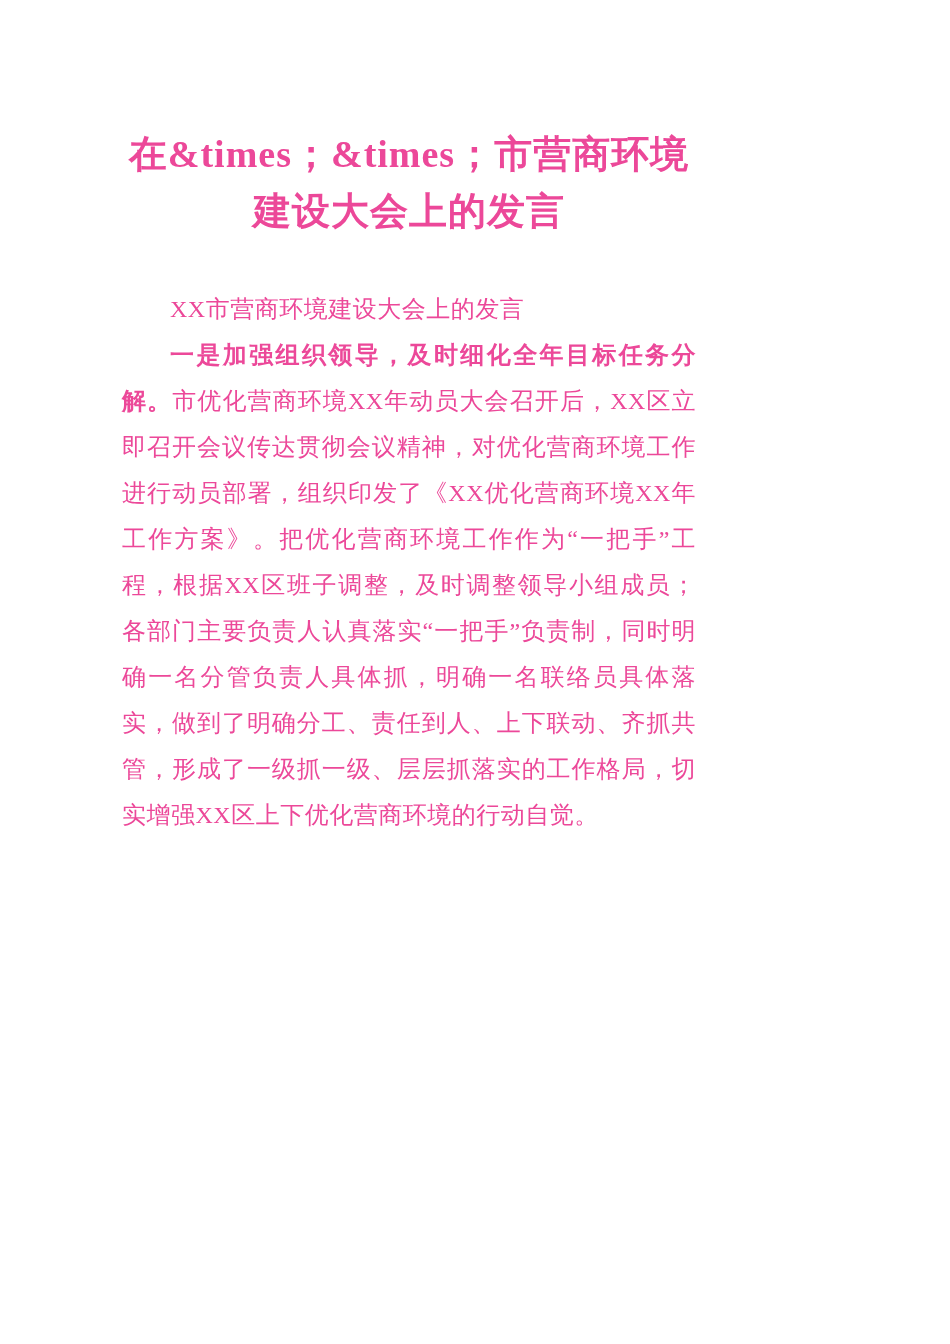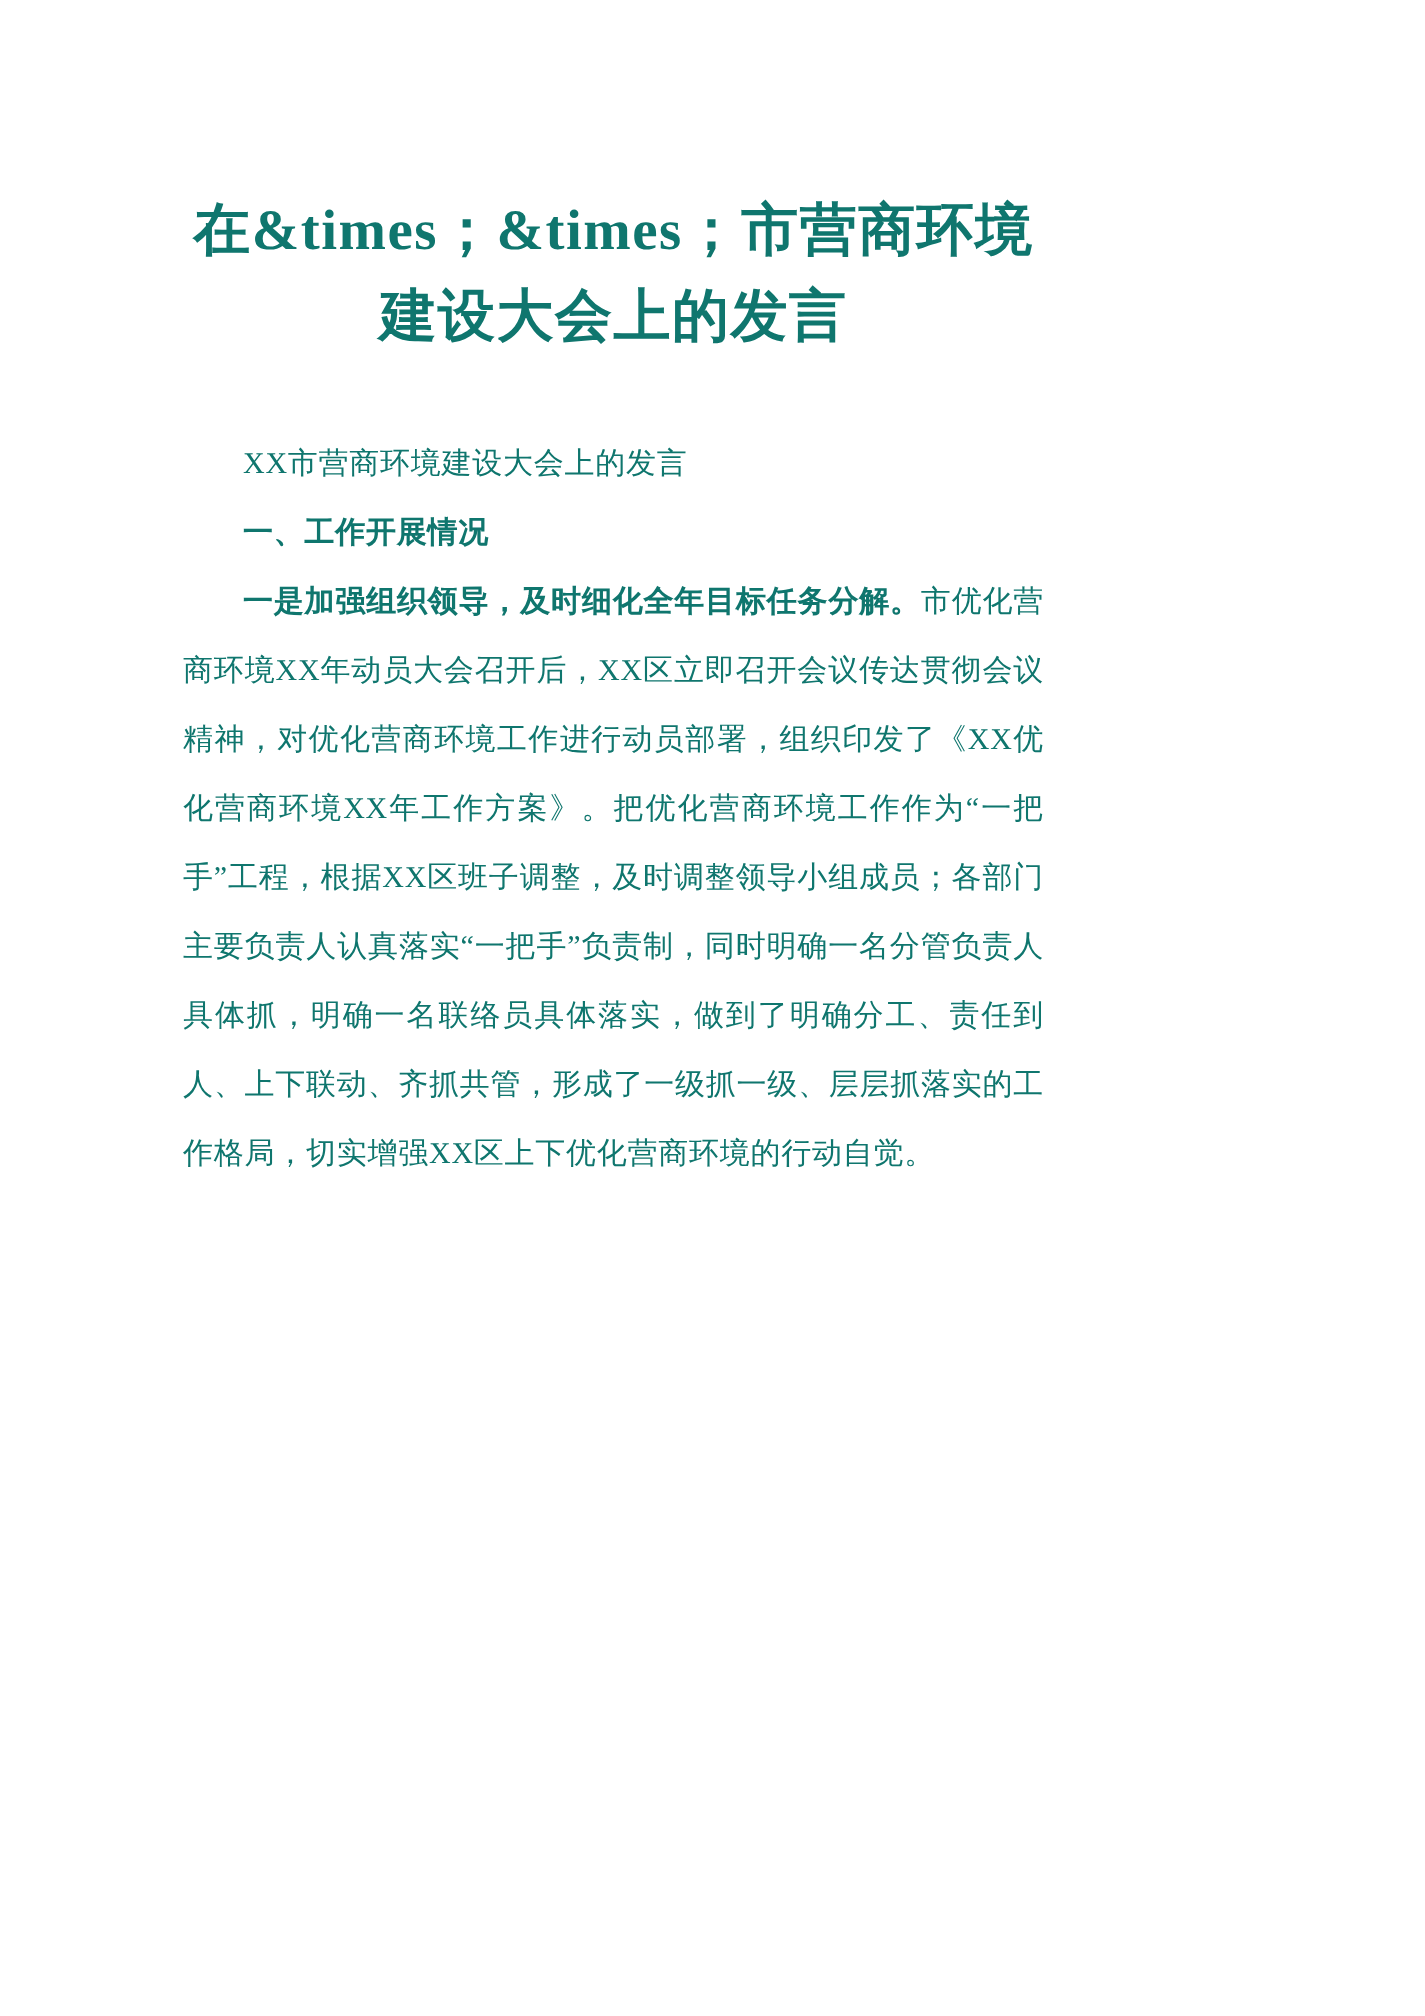--- a/index.html
+++ b/index.html
@@ -4,37 +4,37 @@
 <style>
   * { box-sizing: border-box; }
   html, body { margin: 0; padding: 0; background: #ffffff; }
 
   .page {
     width: 818px;
     height: 1344px;
     background: #ffffff;
     padding: 126px 122px 0 122px;
     font-family: "Liberation Serif", "DejaVu Serif", serif;
-    color: #0f766e;
+    color: #ec4899;
     overflow: hidden;
   }
 
   .doc-title {
     margin: 0 0 46px 0;
     font-size: 38px;
     font-weight: 700;
     text-align: center;
     line-height: 1.5;
     letter-spacing: 1px;
     word-break: break-word;
   }
 
   .doc-body .para {
     margin: 0;
-    font-size: 20px;
+    font-size: 24px;
     line-height: 46px;
     text-align: justify;
     text-indent: 2em;
     letter-spacing: 0.5px;
     word-break: break-word;
   }
 
   .heading { font-weight: 700; }
   .bold-lead { font-weight: 700; }
 </style>
@@ -43,19 +43,18 @@
 
 <div class="page">
 
   <h1 class="doc-title">在&amp;times；&amp;times；市营商环境建设大会上的发言</h1>
 
   <div class="doc-body">
 
     <p class="para">XX市营商环境建设大会上的发言</p>
 
 
-    <p class="para heading">一、工作开展情况</p>
 
     <p class="para"><span class="bold-lead">一是加强组织领导，及时细化全年目标任务分解。</span><span>市优化营商环境XX年动员大会召开后，XX区立即召开会议传达贯彻会议精神，对优化营商环境工作进行动员部署，组织印发了《XX优化营商环境XX年工作方案》。把优化营商环境工作作为“一把手”工程，根据XX区班子调整，及时调整领导小组成员；各部门主要负责人认真落实“一把手”负责制，同时明确一名分管负责人具体抓，明确一名联络员具体落实，做到了明确分工、责任到人、上下联动、齐抓共管，形成了一级抓一级、层层抓落实的工作格局，切实增强XX区上下优化营商环境的行动自觉。</span></p>
 
 
   </div>
 </div>
 
 </body></html>

